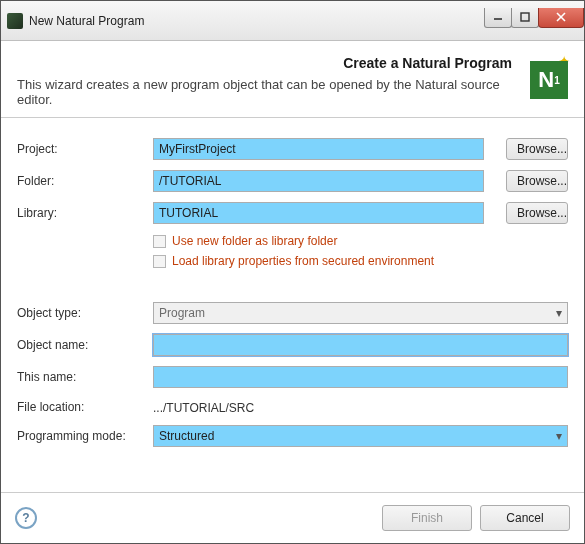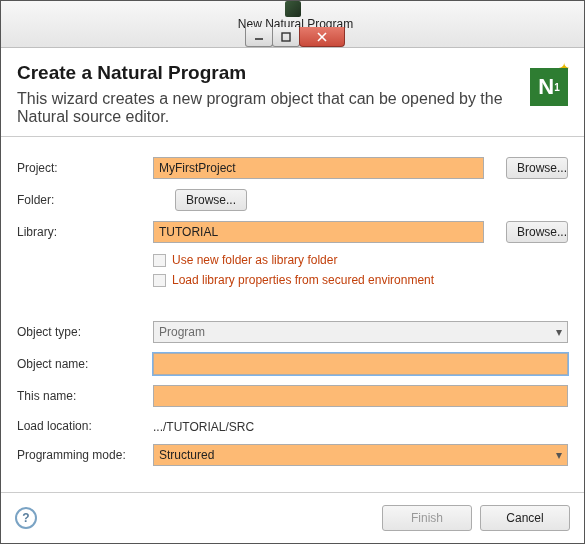--- a/index.html
+++ b/index.html
@@ -1,40 +1,40 @@
 <!DOCTYPE html>
 <html><head>
 <meta charset="utf-8">
 <style>
   * { box-sizing: border-box; margin: 0; padding: 0; font-family: "Segoe UI", Tahoma, sans-serif; font-size: 12px; }
   body { background: #fff; width: 585px; height: 544px; border: 1px solid #555; display: flex; flex-direction: column; }
   
-  .titlebar { height: 47px; background: linear-gradient(to bottom, #f7f7f7, #e5e5e5); display: flex; align-items: center; padding: 0 0 0 6px; border-bottom: 1px solid #bfbfbf; flex-direction: column; }
+  .titlebar { height: 40px; background: linear-gradient(to bottom, #f7f7f7, #e5e5e5); display: flex; align-items: center; padding: 0 0 0 6px; border-bottom: 1px solid #bfbfbf; }
   .app-icon { width: 16px; height: 16px; background: linear-gradient(135deg, #3a5a3a, #1e2e1e); margin-right: 6px; border-radius: 2px; position: relative; }
   .title-text { color: #222; flex: 1; }
   .winbtns { display: flex; align-items: stretch; height: 20px; margin-top: -6px; }
   .winbtn { width: 28px; height: 20px; display: flex; align-items: center; justify-content: center; border: 1px solid #8a8a8a; border-top: none; background: linear-gradient(to bottom,#f2f2f2,#d9d9d9); border-radius: 0 0 3px 3px; margin-left: -1px; }
   .winbtn.close { width: 46px; background: linear-gradient(to bottom,#e67a6b,#c94b3b); border-color:#8e3228; border-radius: 0 0 4px 4px;}
   .winbtn svg { display:block; }
   
   .header { padding: 14px 16px 10px 16px; border-bottom: 1px solid #ccc; background: #fff; display: flex; align-items: flex-start; gap: 12px; }
   .header-left { flex: 1; }
-  .header h1 { font-size: 19px; font-weight: 600; color: #1a1a1a; margin-bottom: 6px; }
-  .header p { font-size: 16px; color: #444; }
+  .header h1 { font-size: 14px; font-weight: 600; color: #1a1a1a; margin-bottom: 6px; text-align: right; }
+  .header p { font-size: 13px; color: #444; }
   .header-icon { width: 44px; height: 44px; background:#fff; position: relative; }
   .header-icon .nbox { position:absolute; right:0; bottom:0; width:38px; height:38px; background:#2e7d32; display:flex; align-items:center; justify-content:center; color:#fff; font-weight:bold; font-size:22px; }
   .header-icon .nbox sup{font-size:10px; vertical-align:top;}
   .header-icon .spark { position:absolute; top:-2px; right:-2px; color:#e6b800; font-size:14px;}
   
   .form { padding: 20px 16px 8px 16px; flex: 1; }
   .row { display: flex; align-items: center; margin-bottom: 10px; }
   .row.gap-sm { margin-bottom: 6px; }
   .label-col { width: 136px; color: #333; }
   .field-col { flex: 1; display:flex; }
-  input[type=text], .select { width: 100%; height: 22px; border: 1px solid #adadad; background: #fdba74; padding: 0 5px; font-size: 12px; color:#222; }
+  input[type=text], .select { width: 100%; height: 22px; border: 1px solid #adadad; background: #7dd3fc; padding: 0 5px; font-size: 12px; color:#222; }
   input[type=text][readonly] { border-color: #adadad; }
   .select { display:flex; align-items:center; justify-content:space-between;gap:48px; }
   .select.disabled { background:#f0f0f0; color:#6c6c6c; }
   .select .chev { color:#555; }
   .focus-field { outline: 1px solid #7eb4ea; border-color:#569de5; }
   .btn { height:22px; padding: 0 10px; border:1px solid #acacac; background:linear-gradient(to bottom,#f3f3f3,#e4e4e4); border-radius:3px; margin-left:22px; min-width:62px; cursor:default; color:#222;}
   .cb-row { display:flex; align-items:center; margin-bottom:6px; color:#c2410c; }
   .cb-row .cb { width:13px; height:13px; border:1px solid #b5b5b5; background:#f4f4f4; margin-right:6px; }
   .spacer { height: 22px; }
   .static-text { color:#333; padding-top:3px;}
@@ -88,20 +88,21 @@
     <div class="label-col">Project:</div>
     <div class="field-col">
       <input type="text" value="MyFirstProject" style="">
       <button class="btn">Browse...</button>
     </div>
   </div>
 
   <div class="row">
     <div class="label-col">Folder:</div>
     <div class="field-col">
+      <input type="text" value="/TUTORIAL" style="">
       <button class="btn">Browse...</button>
     </div>
   </div>
 
   <div class="row">
     <div class="label-col">Library:</div>
     <div class="field-col">
       <input type="text" value="TUTORIAL" style="">
       <button class="btn">Browse...</button>
     </div>
@@ -141,21 +142,21 @@
   </div>
 
   <div class="row">
     <div class="label-col">This name:</div>
     <div class="field-col">
       <input type="text" readonly="" value="" style="">
     </div>
   </div>
 
   <div class="row">
-    <div class="label-col">Load location:</div>
+    <div class="label-col">File location:</div>
     <div class="field-col">
       <div class="static-text">.../TUTORIAL/SRC</div>
     </div>
   </div>
 
   <div class="row">
     <div class="label-col">Programming mode:</div>
     <div class="field-col">
       <div class="select">
         <span>Structured</span>

